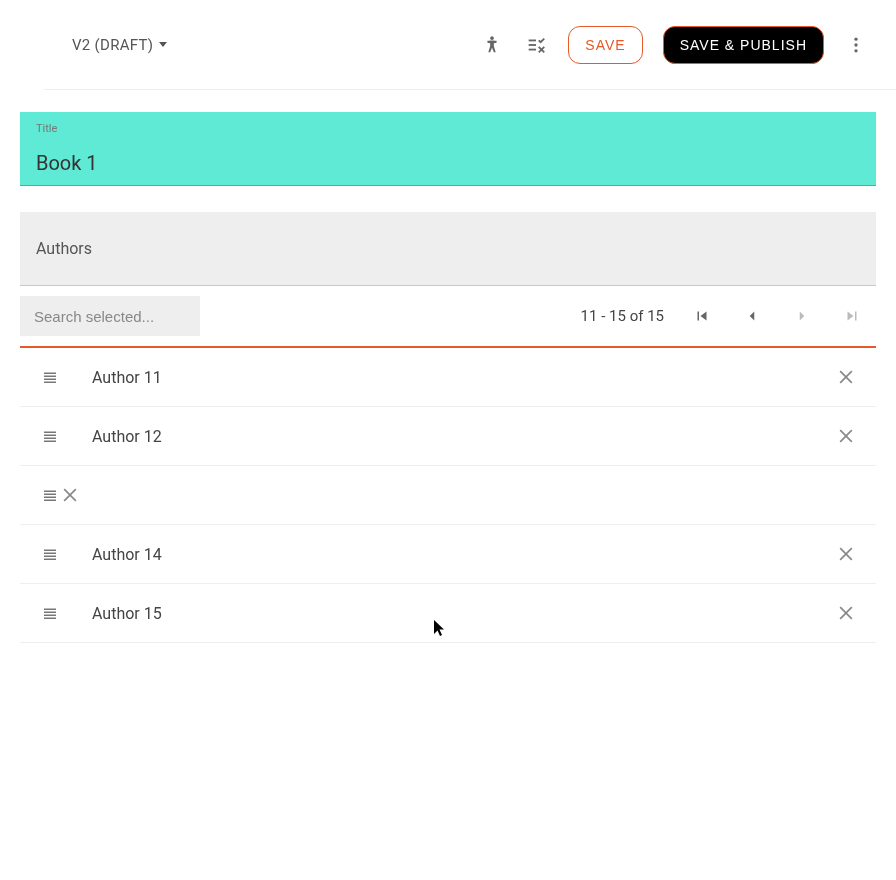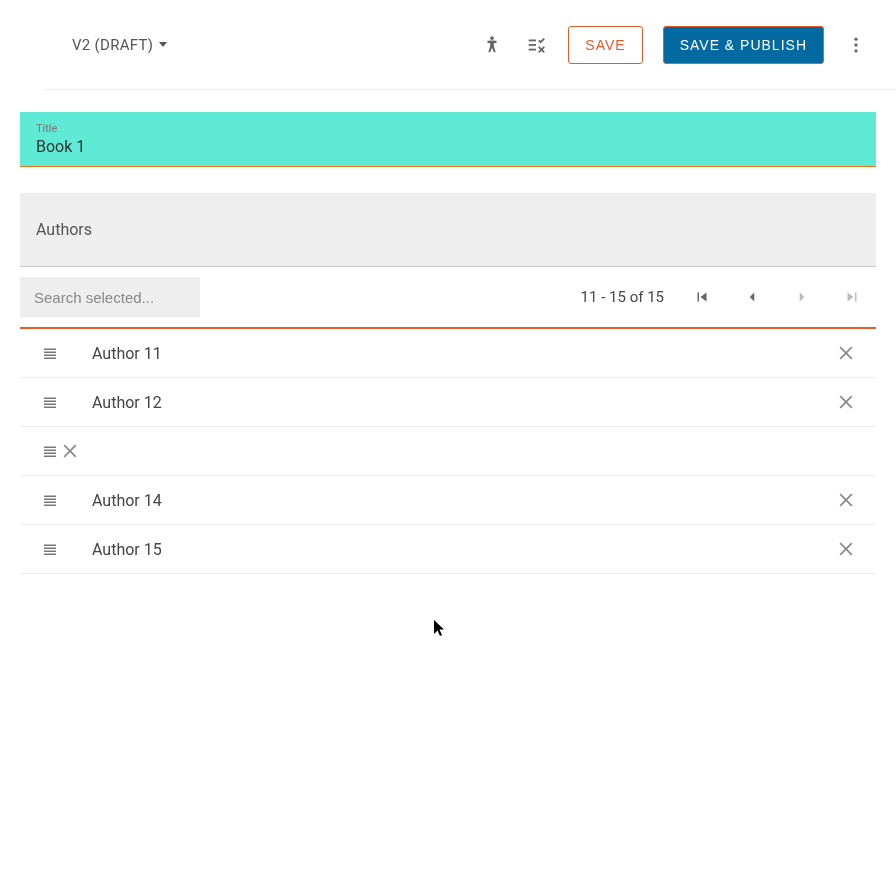--- a/index.html
+++ b/index.html
@@ -47,49 +47,49 @@
       align-items: center;
       justify-content: center;
       cursor: pointer;
       color: #666;
     }
     .btn {
       padding: 10px 16px;
       font-size: 14px;
       letter-spacing: 1px;
       cursor: pointer;
-      border-radius: 3px;
+      border-radius: 12px;
       text-transform: uppercase;
     }
     .btn-outline {
       border: 1px solid #e55a28;
       background: #fff;
       color: #e55a28;
     }
     .btn-filled {
       border: 1px solid #e55a28;
-      background: #0369a1;
+      background: #000000;
       color: #fff;
     }
     .content {
       padding: 22px 20px 0 20px;
     }
     .field-box {
       background: #5eead4;
       border-bottom: 1px solid #f97316;
       padding: 10px 16px 10px 16px;
     }
     .field-label {
       font-size: 11px;
       color: #777;
     }
     .field-value {
-      font-size: 16px;
+      font-size: 20px;
       color: #333;
-      margin-top: 2px;
+      margin-top: 16px;
     }
     .authors-box {
       background: #eeeeee;
       border-bottom: 1px solid #c8c8c8;
       padding: 27px 16px;
       margin-top: 26px;
     }
     .authors-label {
       font-size: 16px;
       color: #555;
@@ -126,21 +126,21 @@
     }
     .pager-text {
       font-size: 15px;
       color: #444;
     }
     .pager .icon-btn svg { width: 18px; height: 18px; }
     .pager .disabled { color: #bbb; cursor: default; }
     .list-row {
       display: flex;
       align-items: center;
-      height: 49px;
+      height: 59px;
       border-bottom: 1px solid #eee;
       padding: 0 20px 0 20px;
     }
     .drag-handle {
       width: 20px;
       height: 20px;
       display: flex;
       align-items: center;
       justify-content: center;
       color: #777;

